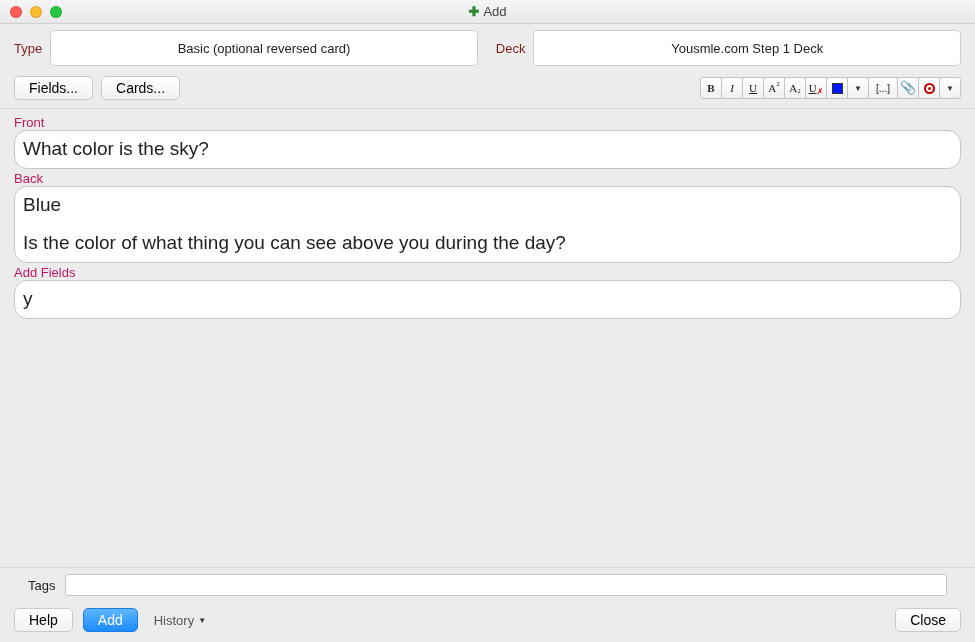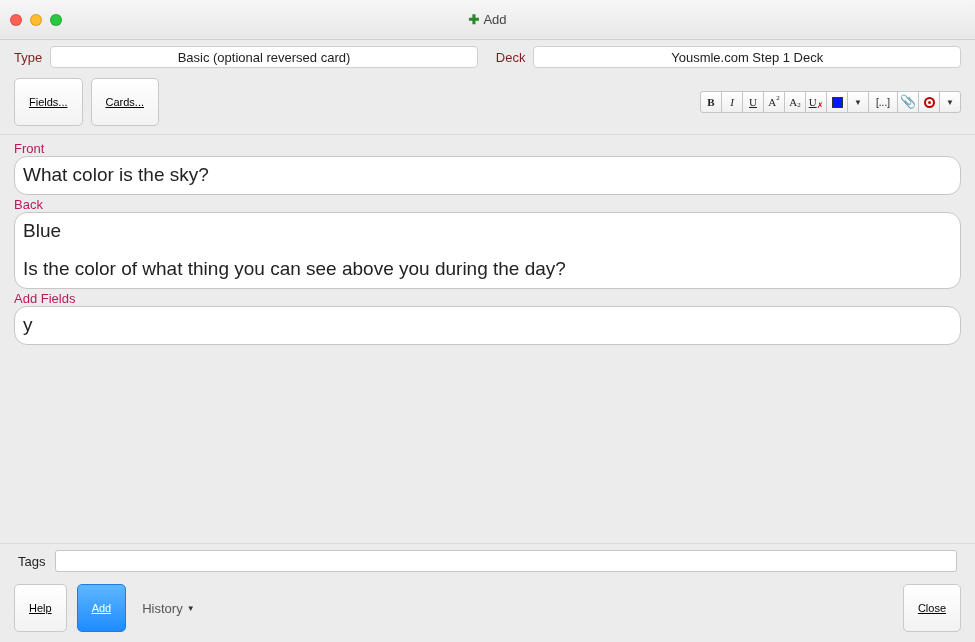--- a/index.html
+++ b/index.html
@@ -6,21 +6,21 @@
   html, body {
     margin: 0; padding: 0;
     width: 975px; height: 642px;
     font-family: "Helvetica Neue", Arial, sans-serif;
     font-size: 13px;
     background: #ececec;
     color: #222;
     overflow: hidden;
   }
   .titlebar {
-    height: 40px;
+    height: 24px;
     background: linear-gradient(#f6f6f6,#e8e8e8);
     border-bottom: 1px solid #d0d0d0;
     display: flex;
     align-items: center;
     position: relative;
   }
   .traffic {
     display: flex;
     gap: 8px;
     padding-left: 10px;
@@ -45,21 +45,21 @@
   .row-top {
     display: flex;
     align-items: center;
     padding: 6px 14px 6px 14px;
     gap: 8px;
     background: #ececec;
   }
   .row-top .label { font-size: 13px; color:#7f1d1d; }
   .select-btn {
     flex: 1;
-    height: 22px;
+    height: 36px;
     background: #fff;
     border: 1px solid #cfcfcf;
     border-radius: 4px;
     display: flex;
     align-items: center;
     justify-content: center;
     font-size: 13px;
     cursor: pointer;
   }
   .toolbar-row {
@@ -67,24 +67,23 @@
     align-items: center;
     justify-content: space-between;
     padding: 4px 14px 8px 14px;
     border-bottom: 1px solid #d9d9d9;
   }
   .left-btns { display:flex; gap:8px; }
   .mac-btn {
     background: linear-gradient(#ffffff,#f2f2f2);
     border: 1px solid #c9c9c9;
     border-radius: 5px;
-    padding: 17px 14px;
-    font-size: 11px;
+    padding: 3px 14px;
+    font-size: 14px;
     cursor: pointer;
-    text-decoration: underline;
   }
   .mac-btn.primary {
     background: linear-gradient(#5db7ff,#1e8bff);
     border-color: #1e7be0;
     color: #fff;
     font-weight: 500;
   }
   .fmt-toolbar {
     display: flex;
     gap: 0;
@@ -138,21 +137,21 @@
 
   .bottom-bar {
     position: absolute;
     bottom: 0; left:0; right:0;
     background: #ececec;
   }
   .tags-row {
     display:flex;
     align-items:center;
     gap:10px;
-    padding: 6px 18px;
+    padding: 6px 28px;
     border-top: 1px solid #d9d9d9;
   }
   .tags-input {
     flex:1;
     height: 22px;
     background:#fff;
     border:1px solid #c6c6c6;
     border-radius:3px;
   }
   .action-row {

